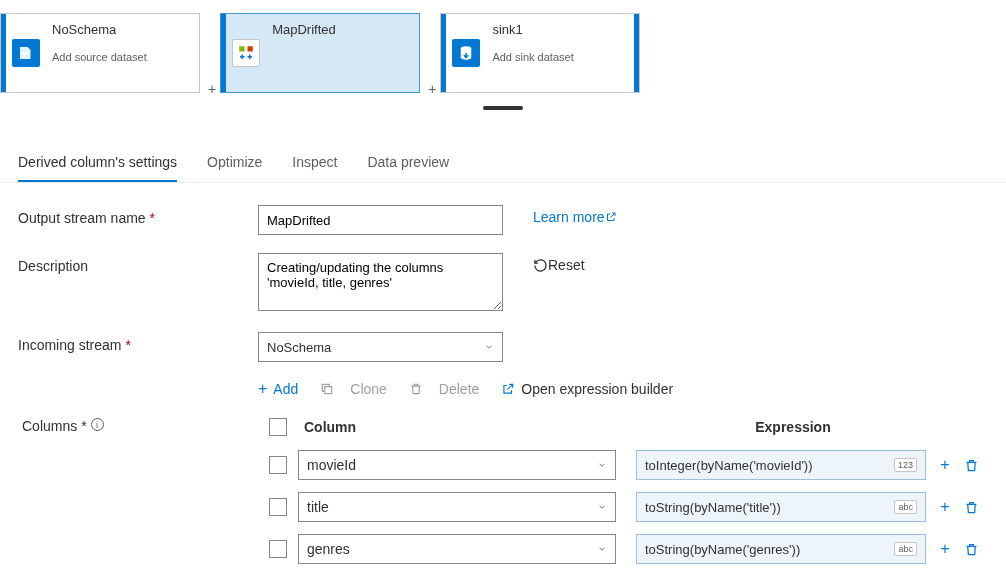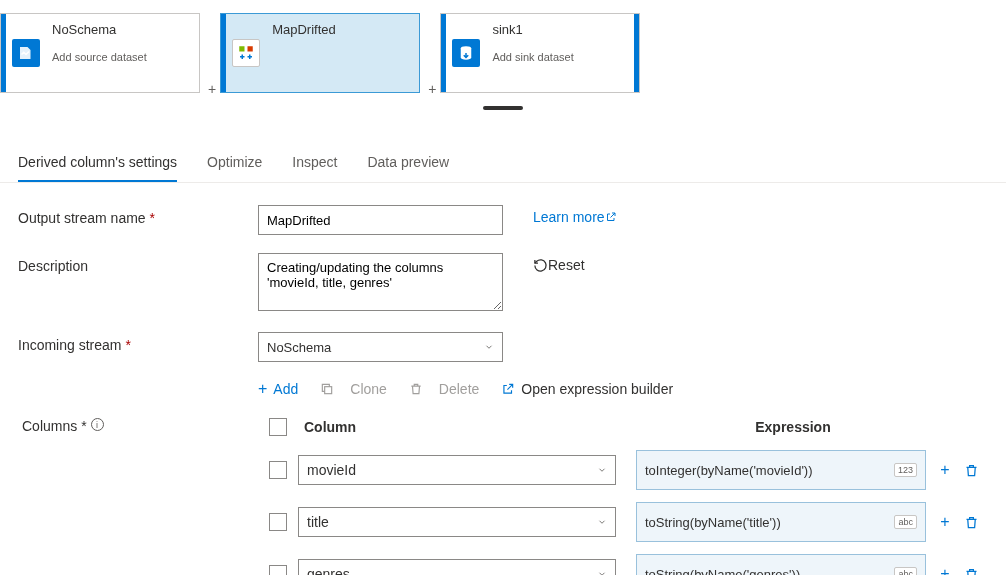--- a/index.html
+++ b/index.html
@@ -51,21 +51,21 @@
 
 
 .ctbl { margin-left: 240px; }
 .cthead { display: flex; align-items: center; padding: 10px 0 14px 0; font-size: 14px; font-weight: 600; }
 .col-cb { width: 40px; display: flex; justify-content: center; }
 .col-name { width: 330px; padding-left: 6px; }
 .col-expr { width: 310px; padding-left: 20px; text-align: center; }
 .ctrow { display: flex; align-items: center; margin-bottom: 12px; }
 .cb { width: 18px; height: 18px; border: 1px solid #8a8886; background: #fff; cursor: pointer; }
 .ctrow .name-sel { width: 318px; height: 30px; border: 1px solid #8a8886; display: flex; align-items: center; justify-content: space-between; padding: 0 8px; font-size: 14px; background: #fff; cursor: pointer; }
-.ctrow .expr-box { width: 290px; height: 40px; border: 1px solid #99c1dc; background: #eef5fa; display: flex; align-items: center; justify-content: space-between; padding: 0 8px; font-size: 13px; margin-left: 20px; cursor: pointer; }
+.ctrow .expr-box { width: 290px; height: 30px; border: 1px solid #99c1dc; background: #eef5fa; display: flex; align-items: center; justify-content: space-between; padding: 0 8px; font-size: 13px; margin-left: 20px; cursor: pointer; }
 .expr-badge { font-size: 9px; color: #605e5c; background: #fff; border: 1px solid #c8c6c4; padding: 1px 3px; border-radius: 2px; }
 .row-act { display: flex; gap: 8px; margin-left: 10px; }
 .ibtn { width: 18px; height: 18px; display: flex; align-items: center; justify-content: center; color: #0078d4; cursor: pointer; }
 .ibtn.trash svg { stroke: #0078d4; }
 .info-icon { width: 13px; height: 13px; border: 1px solid #605e5c; border-radius: 50%; display: inline-flex; align-items: center; justify-content: center; font-size: 9px; color: #605e5c; margin-left: 4px; vertical-align: text-top; }
 
 .chev { width: 10px; height: 10px; }
 </style>
 </head>
 <body>

